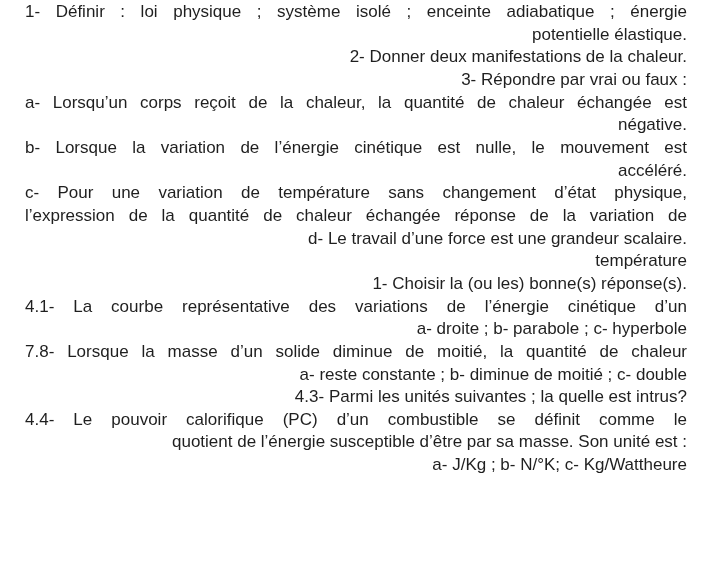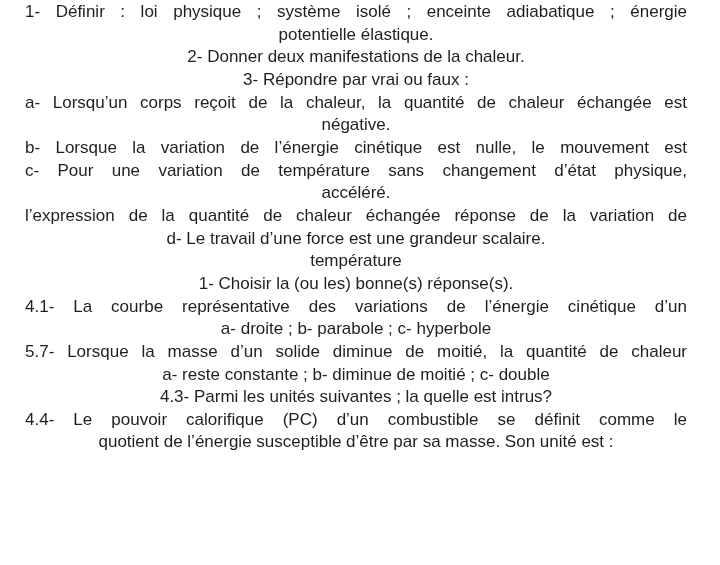--- a/index.html
+++ b/index.html
@@ -17,46 +17,47 @@
     width: 720px;
     height: 565px;
     padding: 1px 33px 1px 25px;
     font-family: "Liberation Sans", sans-serif;
     font-size: 17px;
     line-height: 22.65px;
     color: #1f1f1f;
     background: #ffffff;
   }
   .ln {
-    text-align: center;
+    text-align: right;
     white-space: normal;
   }
   .ln.j {
     text-align: justify;
     text-align-last: justify;
     text-justify: inter-word;
   }
 </style>
 </head>
 <body>
 
 <div class="doc-page">
   <div class="ln j">1- Définir : loi physique ; système isolé ; enceinte adiabatique ; énergie</div>
   <div class="ln">potentielle élastique.</div>
   <div class="ln">2- Donner deux manifestations de la chaleur.</div>
   <div class="ln">3- Répondre par vrai ou faux :</div>
   <div class="ln j">a- Lorsqu’un corps reçoit de la chaleur, la quantité de chaleur échangée est</div>
   <div class="ln">négative.</div>
   <div class="ln j">b- Lorsque la variation de l’énergie cinétique est nulle, le mouvement est</div>
+  <div class="ln">accéléré.</div>
   <div class="ln j">c- Pour une variation de température sans changement d’état physique,</div>
-  <div class="ln">accéléré.</div>
   <div class="ln j">l’expression de la quantité de chaleur échangée réponse de la variation de</div>
   <div class="ln">d- Le travail d’une force est une grandeur scalaire.</div>
   <div class="ln">température</div>
   <div class="ln">1- Choisir la (ou les) bonne(s) réponse(s).</div>
   <div class="ln j">4.1- La courbe représentative des variations de l’énergie cinétique d’un</div>
   <div class="ln">a- droite ; b- parabole ; c- hyperbole</div>
-  <div class="ln j">5.7- Lorsque la masse d’un solide diminue de moitié, la quantité de chaleur</div>
+  <div class="ln j">7.8- Lorsque la masse d’un solide diminue de moitié, la quantité de chaleur</div>
   <div class="ln">a- reste constante ; b- diminue de moitié ; c- double</div>
   <div class="ln">4.3- Parmi les unités suivantes ; la quelle est intrus?</div>
   <div class="ln j">4.4- Le pouvoir calorifique (PC) d’un combustible se définit comme le</div>
   <div class="ln">quotient de l’énergie susceptible d’être par sa masse. Son unité est :</div>
+  <div class="ln">a- J/Kg ; b- N/°K; c- Kg/Wattheure</div>
 </div>
 
 </body></html>

